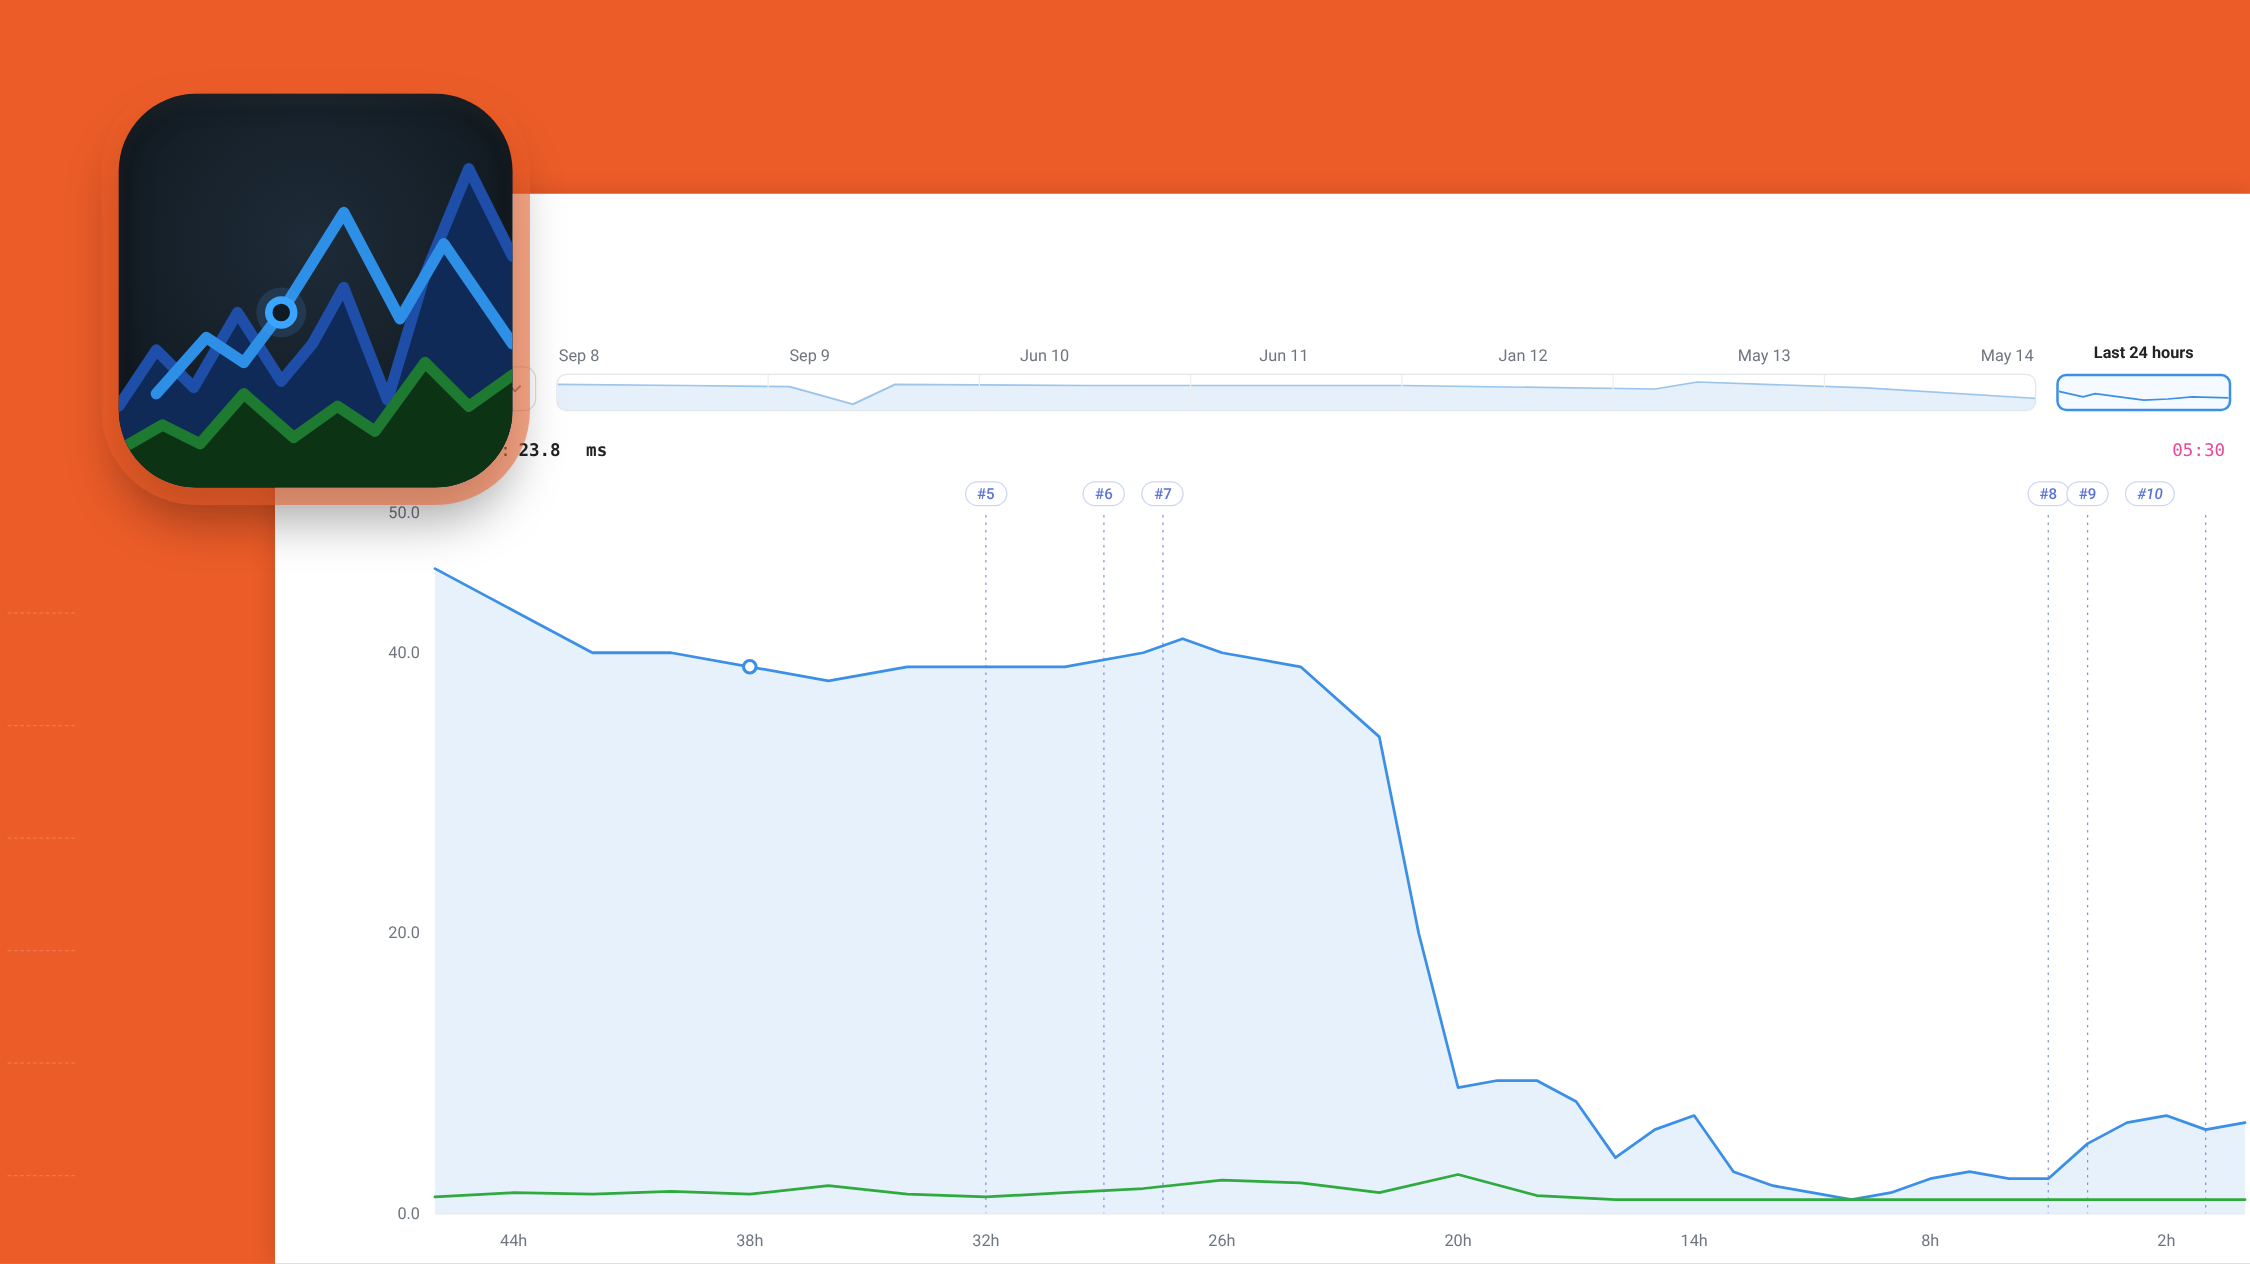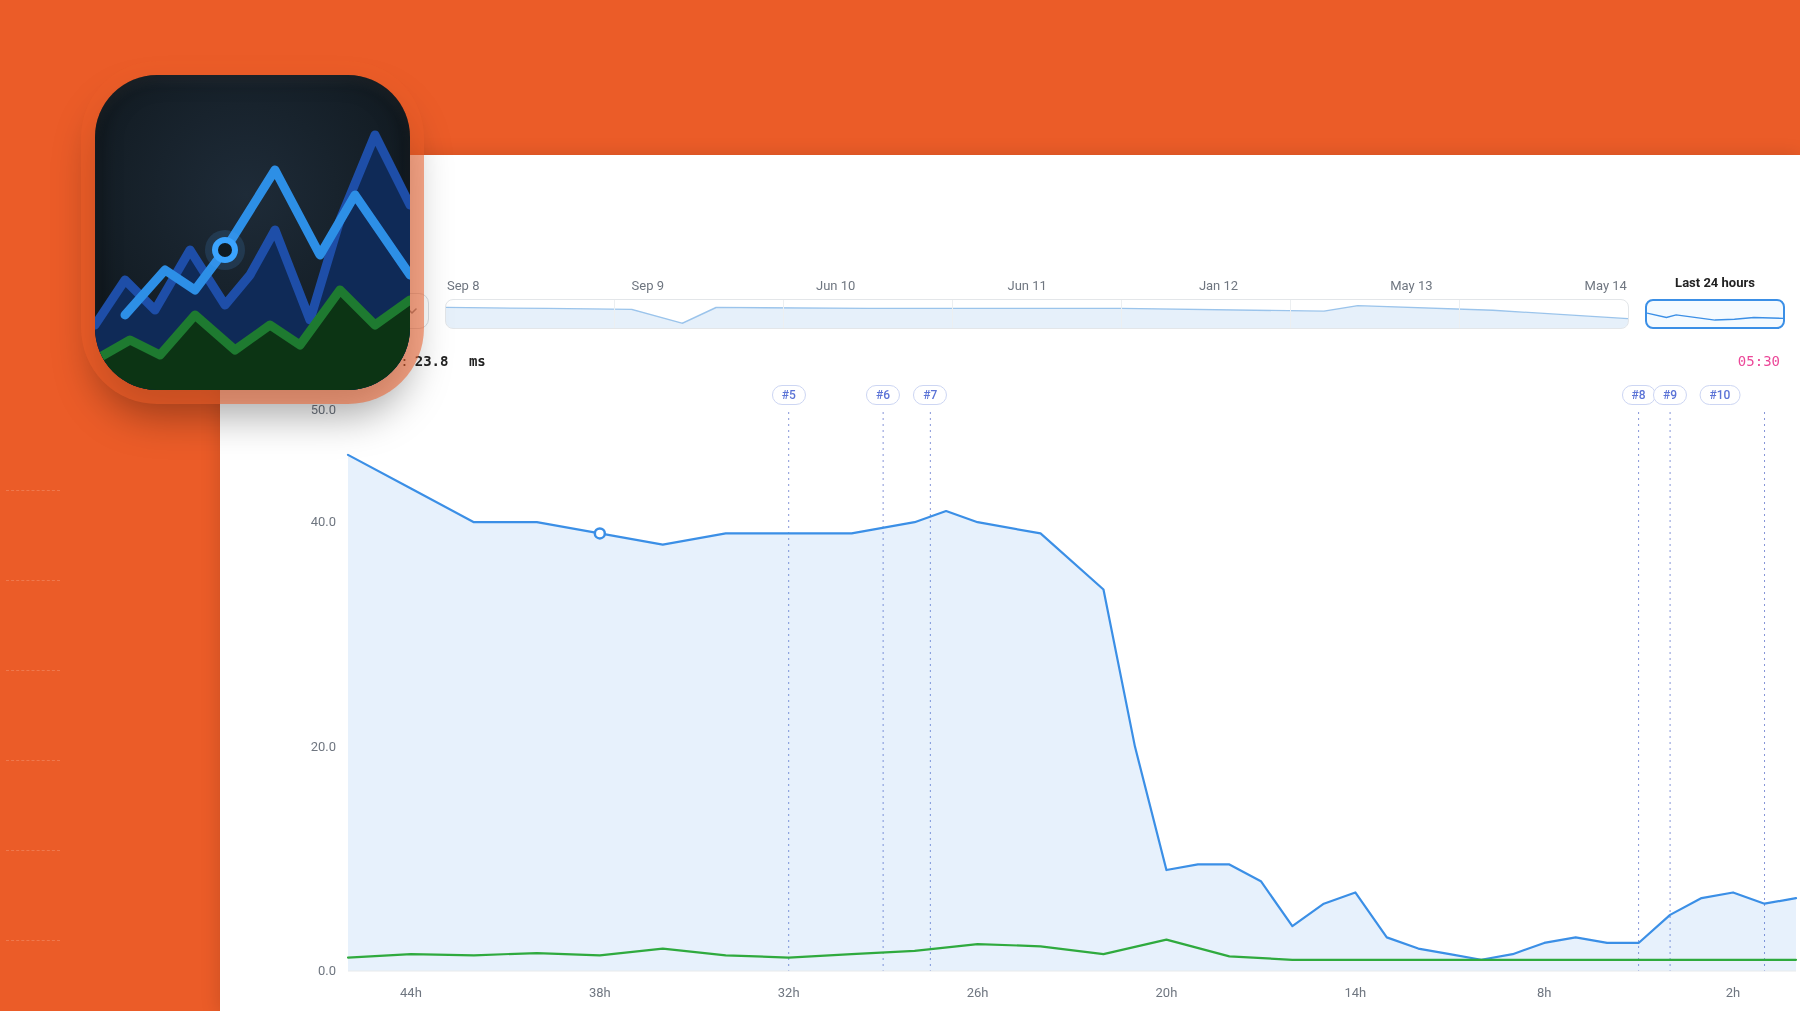--- a/index.html
+++ b/index.html
@@ -142,21 +142,21 @@
         <line x1="48" x2="1496" y1="591" y2="591" stroke="#e7eaec" stroke-width="1"></line>
       </svg>
   </div>
 
   <div class="pills" id="pills">
       <div class="pill" style="left: 488.696px;">#5</div>
       <div class="pill" style="left: 583.13px;">#6</div>
       <div class="pill" style="left: 630.348px;">#7</div>
       <div class="pill" style="left: 1338.61px;">#8</div>
       <div class="pill" style="left: 1370.09px;">#9</div>
-      <div class="pill" style="left: 1420px;">#10</div>
+      <div class="pill" style="left: 1420px; font-style: italic;">#10</div>
     </div>
 
 </div>
 
 <div class="badge">
   <svg viewBox="0 0 315 315">
     <path d="M0 250 L30 205 L60 235 L95 175 L130 230 L155 200 L180 155 L215 245 L245 145 L280 60 L315 130 L315 315 L0 315 Z" fill="#0f2a57"></path>
     <path d="M0 250 L30 205 L60 235 L95 175 L130 230 L155 200 L180 155 L215 245 L245 145 L280 60 L315 130" fill="none" stroke="#1e4ea8" stroke-width="9" stroke-linejoin="round" stroke-linecap="round"></path>
     <path d="M0 285 L35 265 L65 280 L100 240 L140 275 L175 250 L205 270 L245 215 L280 250 L315 225 L315 315 L0 315 Z" fill="#0c3414"></path>
     <path d="M0 285 L35 265 L65 280 L100 240 L140 275 L175 250 L205 270 L245 215 L280 250 L315 225" fill="none" stroke="#1e7a30" stroke-width="9" stroke-linejoin="round" stroke-linecap="round"></path>

